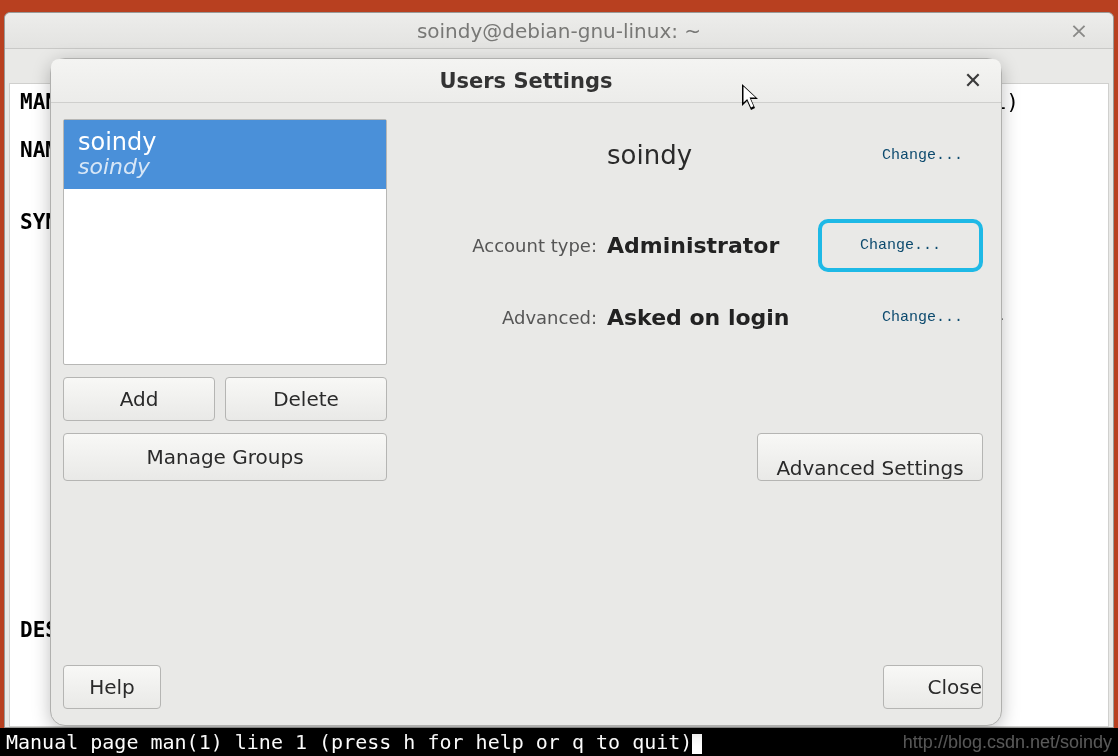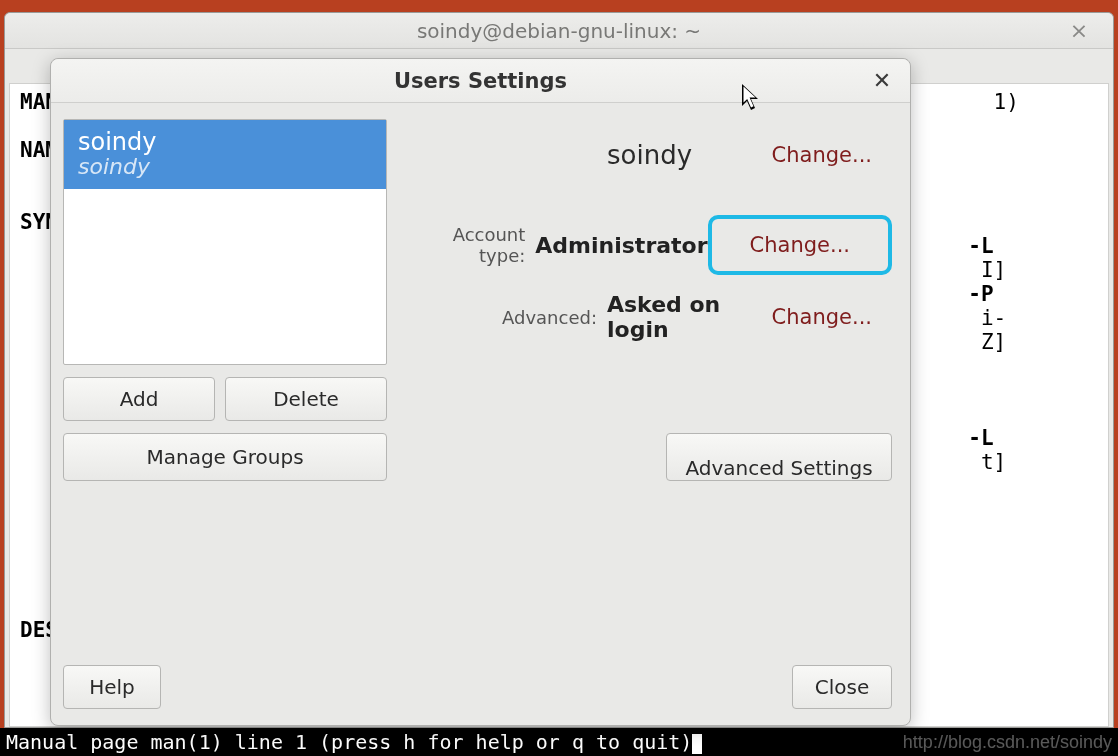--- a/index.html
+++ b/index.html
@@ -81,24 +81,24 @@
   .bg-statusbar .url {
     color: rgba(255,255,255,0.35);
     font-family: Liberation Sans, sans-serif;
     font-size: 18px;
   }
 
   
   .dialog {
     position: absolute;
     left: 50px; top: 58px;
-    width: 861px; height: 668px;
+    width: 952px; height: 668px;
     background: #e9e9e7;
     border: 1px solid #b0b0ae;
-    border-radius: 8px;
+    border-radius: 15px;
     box-shadow: 0 4px 18px rgba(0,0,0,0.25);
   }
   .dialog-header {
     height: 44px;
     border-bottom: 1px solid #cfcfcd;
     border-radius: 8px 8px 0 0;
     background: linear-gradient(#f4f4f2,#ececea);
     position: relative;
     text-align: center;
     line-height: 44px;
@@ -163,21 +163,21 @@
     display: flex;
     align-items: center;
     justify-content: center;
   }
 
   .btn-add    { position:absolute; left:12px;  top:274px; width:152px; height:44px; }
   .btn-delete { position:absolute; left:174px; top:274px; width:162px; height:44px; }
   .btn-groups { position:absolute; left:12px;  top:330px; width:324px; height:48px; }
   .btn-help   { position:absolute; left:12px;  bottom:16px; width:98px; height:44px; }
   .btn-adv    { position:absolute; right:18px; top:330px; width:226px; height:48px;align-items:flex-end; }
-  .btn-close  { position:absolute; right:18px; bottom:16px; width:100px; height:44px; }
+  .btn-close  { position:absolute; right:18px; bottom:16px; width:100px; height:44px;justify-content:flex-end; }
 
   
   .detail {
     position: absolute;
     left: 356px; top: 16px; right: 18px;
   }
   .detail-row {
     display: flex;
     align-items: center;
     height: 72px;
@@ -195,25 +195,26 @@
     font-weight: 600;
     color: #222;
   }
   .detail-name .detail-value {
     font-size: 26px;
     font-weight: 400;
     color: #2a2a2a;
   }
 
   .link-change {
-    color: #7f1d1d;
-    font-size: 21px;
+    color: #0c4a6e;
+    font-size: 15px;
     cursor: pointer;
     padding: 6px 20px;
     white-space: nowrap;
+    font-family: Liberation Mono, monospace;
   }
   .link-change.highlight {
     border: 4px solid #1eb9e6;
     border-radius: 10px;
     padding: 14px 38px;
   }
 
   
   .cursor-img {
     position: absolute;

